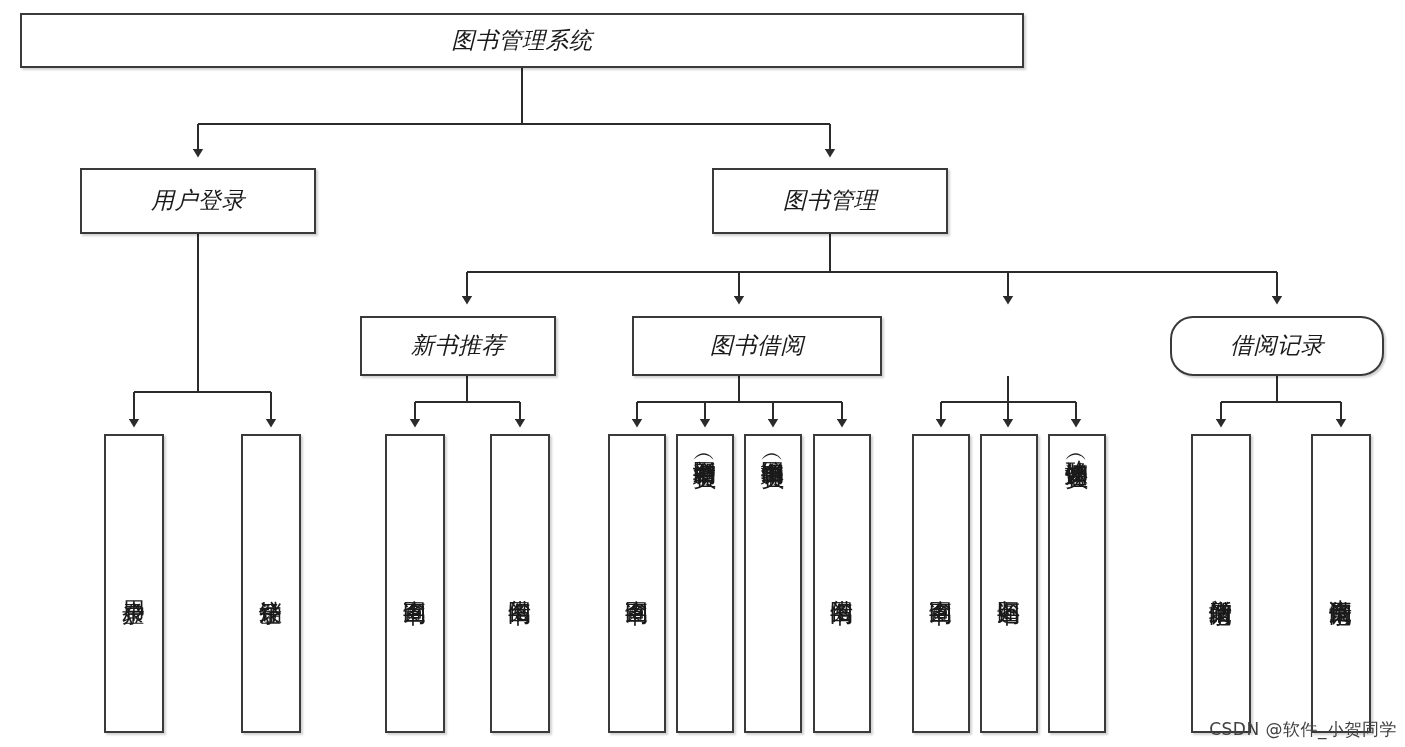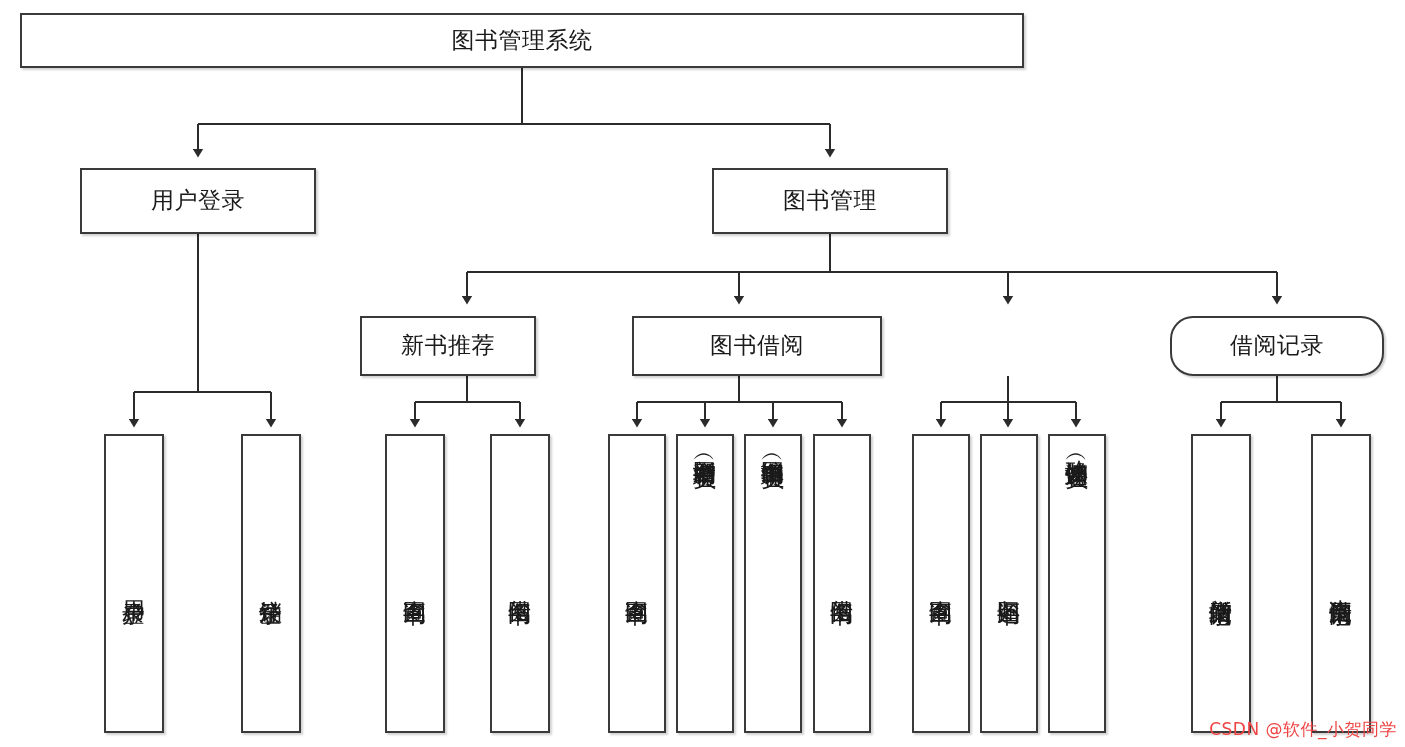--- a/index.html
+++ b/index.html
@@ -37,20 +37,21 @@
     align-items: center;
     justify-content: center;
     color: #1a1a1a;
   }
   .node.horiz .label {
     writing-mode: horizontal-tb;
     font-size: 23px;
     line-height: 1.1;
     letter-spacing: 0.5px;
     white-space: nowrap;
+    font-style: italic;
   }
   .node.vert {
     align-items: flex-start;
     justify-content: center;
     padding-top: 6px;
   }
   .node.vert .label {
     writing-mode: vertical-rl;
     text-orientation: upright;
     font-size: 23px;
@@ -61,21 +62,21 @@
   
   .node.vert.mid {
     align-items: center;
     padding-top: 0;
   }
   #watermark {
     position: absolute;
     right: 8px;
     bottom: 6px;
     font-size: 17px;
-    color: #ef4444;
+    color: #404040;
     white-space: nowrap;
     letter-spacing: 0.5px;
   }
 </style>
 </head>
 <body>
 
 <div id="canvas">
 
   <svg id="wires" viewBox="0 0 1405 747" width="1405" height="747" xmlns="http://www.w3.org/2000/svg">
@@ -133,21 +134,21 @@
   </div>
 
   <div class="node horiz" style="left:80px; top:168px; width:236px; height:66px;">
     <span class="label">用户登录</span>
   </div>
 
   <div class="node horiz" style="left:712px; top:168px; width:236px; height:66px;">
     <span class="label">图书管理</span>
   </div>
 
-  <div class="node horiz" style="left:360px; top:316px; width:176px; height:60px;">
+  <div class="node horiz" style="left:360px; top:316px; width:196px; height:60px;">
     <span class="label">新书推荐</span>
   </div>
 
   <div class="node horiz" style="left:632px; top:316px; width:250px; height:60px;">
     <span class="label">图书借阅</span>
   </div>
 
 
   <div class="node horiz" style="left:1170px; top:316px; width:214px; height:60px;border-radius:23px;">
     <span class="label">借阅记录</span>

